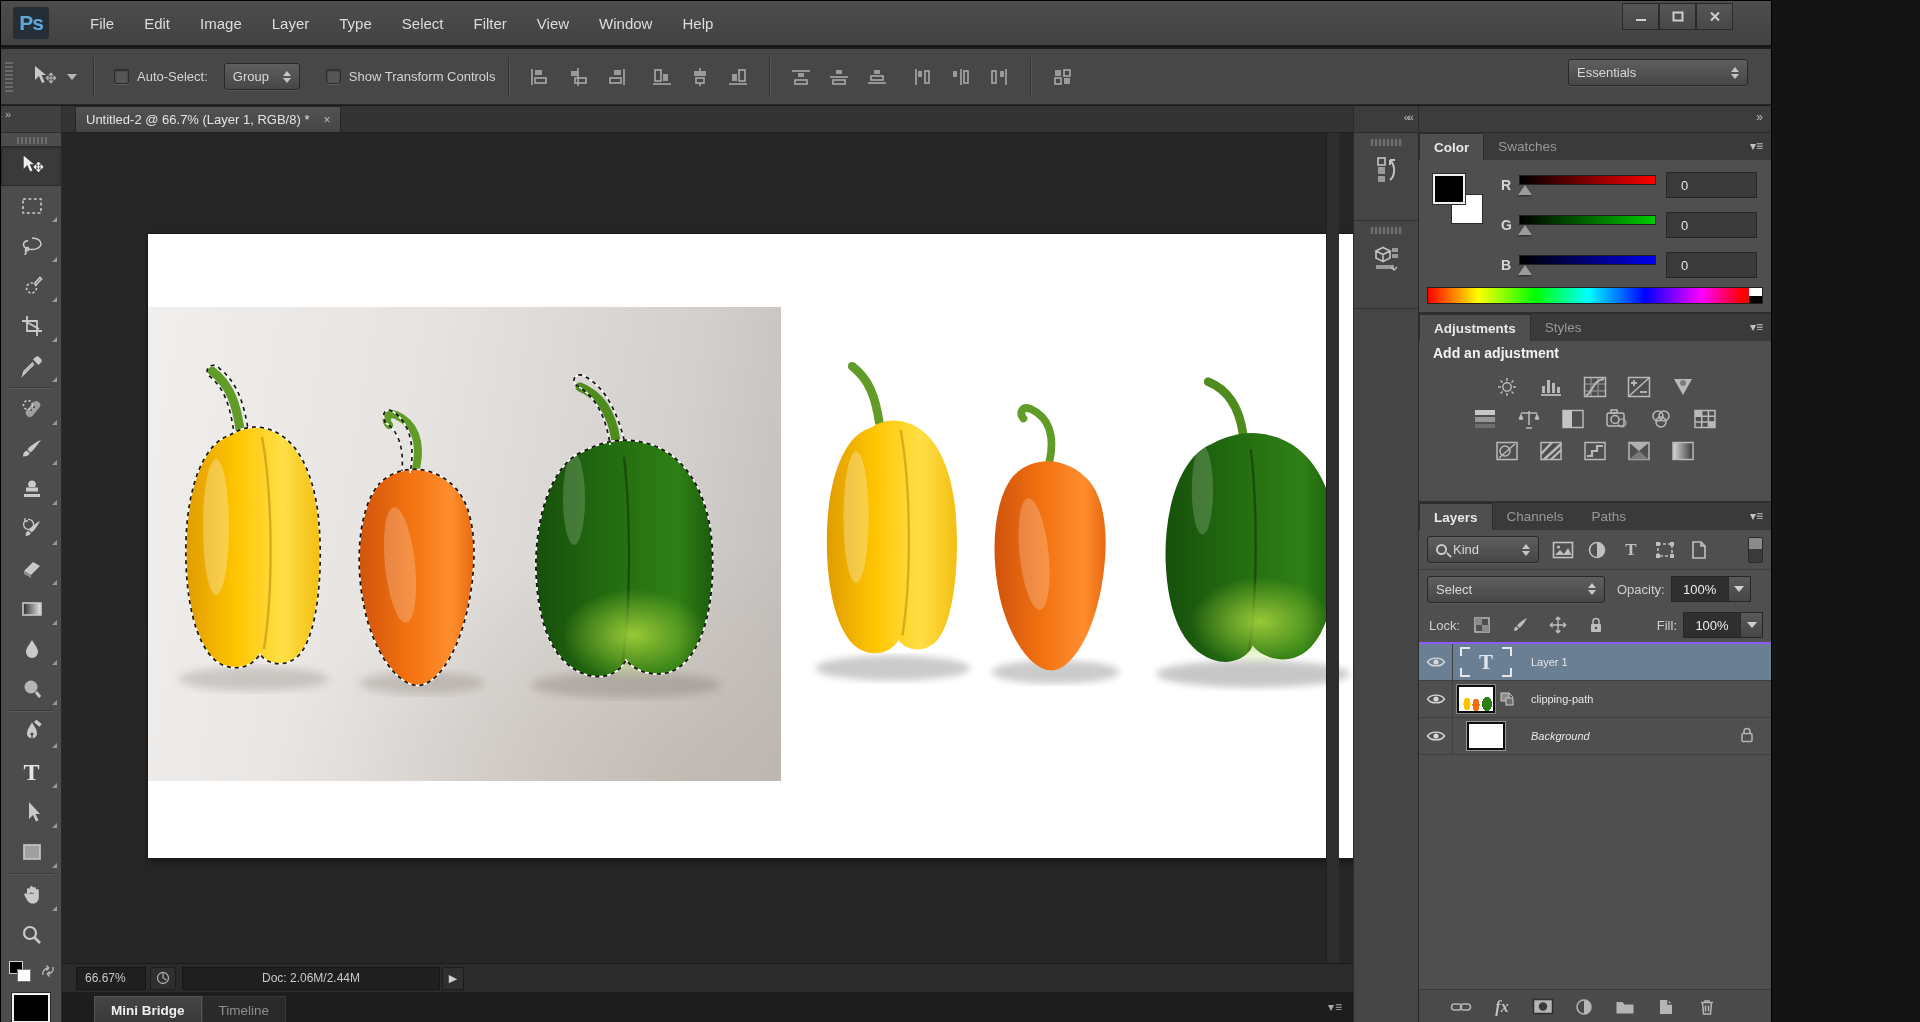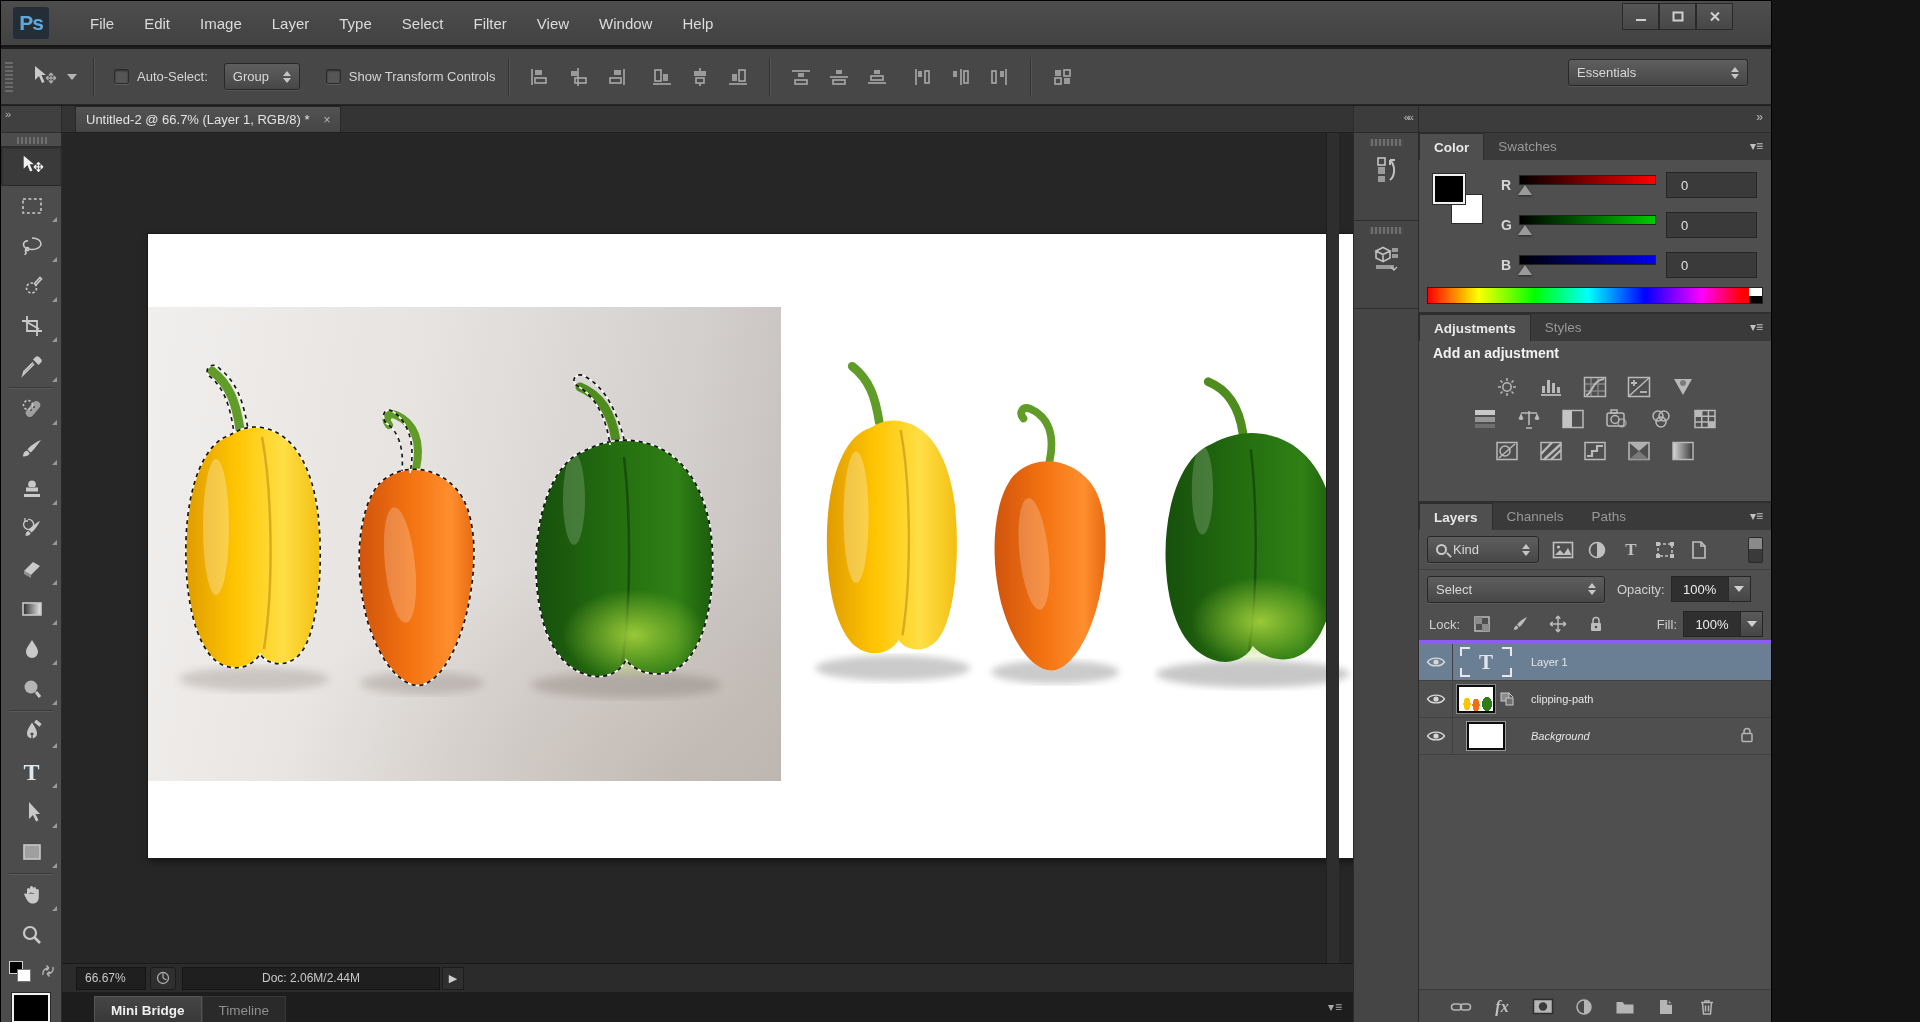--- a/index.html
+++ b/index.html
@@ -163,21 +163,21 @@
   .filt-toggle { width:15px; height:26px; border:1px solid #2a2a2a; border-radius:2px;
                  background:linear-gradient(#8a8a8a 0 45%, #3a3a3a 45% 100%); margin-left:4px; }
   .blend-row { height:38px; }
   .blend-dd { width:178px; height:27px; }
   .small-label { color:#cfcfcf; font-size:13px; margin-left:12px; }
   .val-box { display:flex; align-items:center; height:26px; margin-left:6px; border:1px solid #262626; }
   .val-box .val { width:56px; height:100%; background:#2f2f2f; color:#ececec; font-size:13px;
                   display:flex; align-items:center; justify-content:center; }
   .val-box .caret { width:22px; height:100%; background:linear-gradient(#5a5a5a,#464646);
                     display:flex; align-items:center; justify-content:center; border-left:1px solid #2a2a2a; }
-  .lock-row { height:36px; border-bottom:4px solid #8b5cf6; }
+  .lock-row { height:36px; border-bottom:2px solid #8b5cf6; }
   .lock-icons { display:flex; gap:10px; margin-left:8px; flex:1; }
   .lock-icons svg { stroke:#bdbdbd; fill:none; stroke-width:1.5; }
   .layer-item { height:37px; display:flex; align-items:center; border-bottom:1px solid #404040; position:relative; }
   .layer-item.selected { background:#6a7f93; }
   .eye-cell { width:34px; height:100%; border-right:1px solid #404040; display:flex; align-items:center; justify-content:center; }
   .eye-cell svg { stroke:#d6d6d6; fill:none; stroke-width:1.4; }
   .thumb-cell { width:66px; display:flex; align-items:center; justify-content:center; }
   .t-thumb { position:relative; width:52px; height:30px; display:flex; align-items:center; justify-content:center; }
   .t-thumb .corner { position:absolute; width:10px; height:9px; border:2px solid #e8e8e8; }
   .t-thumb .c1 { left:0; top:0; border-right:none; border-bottom:none; }

